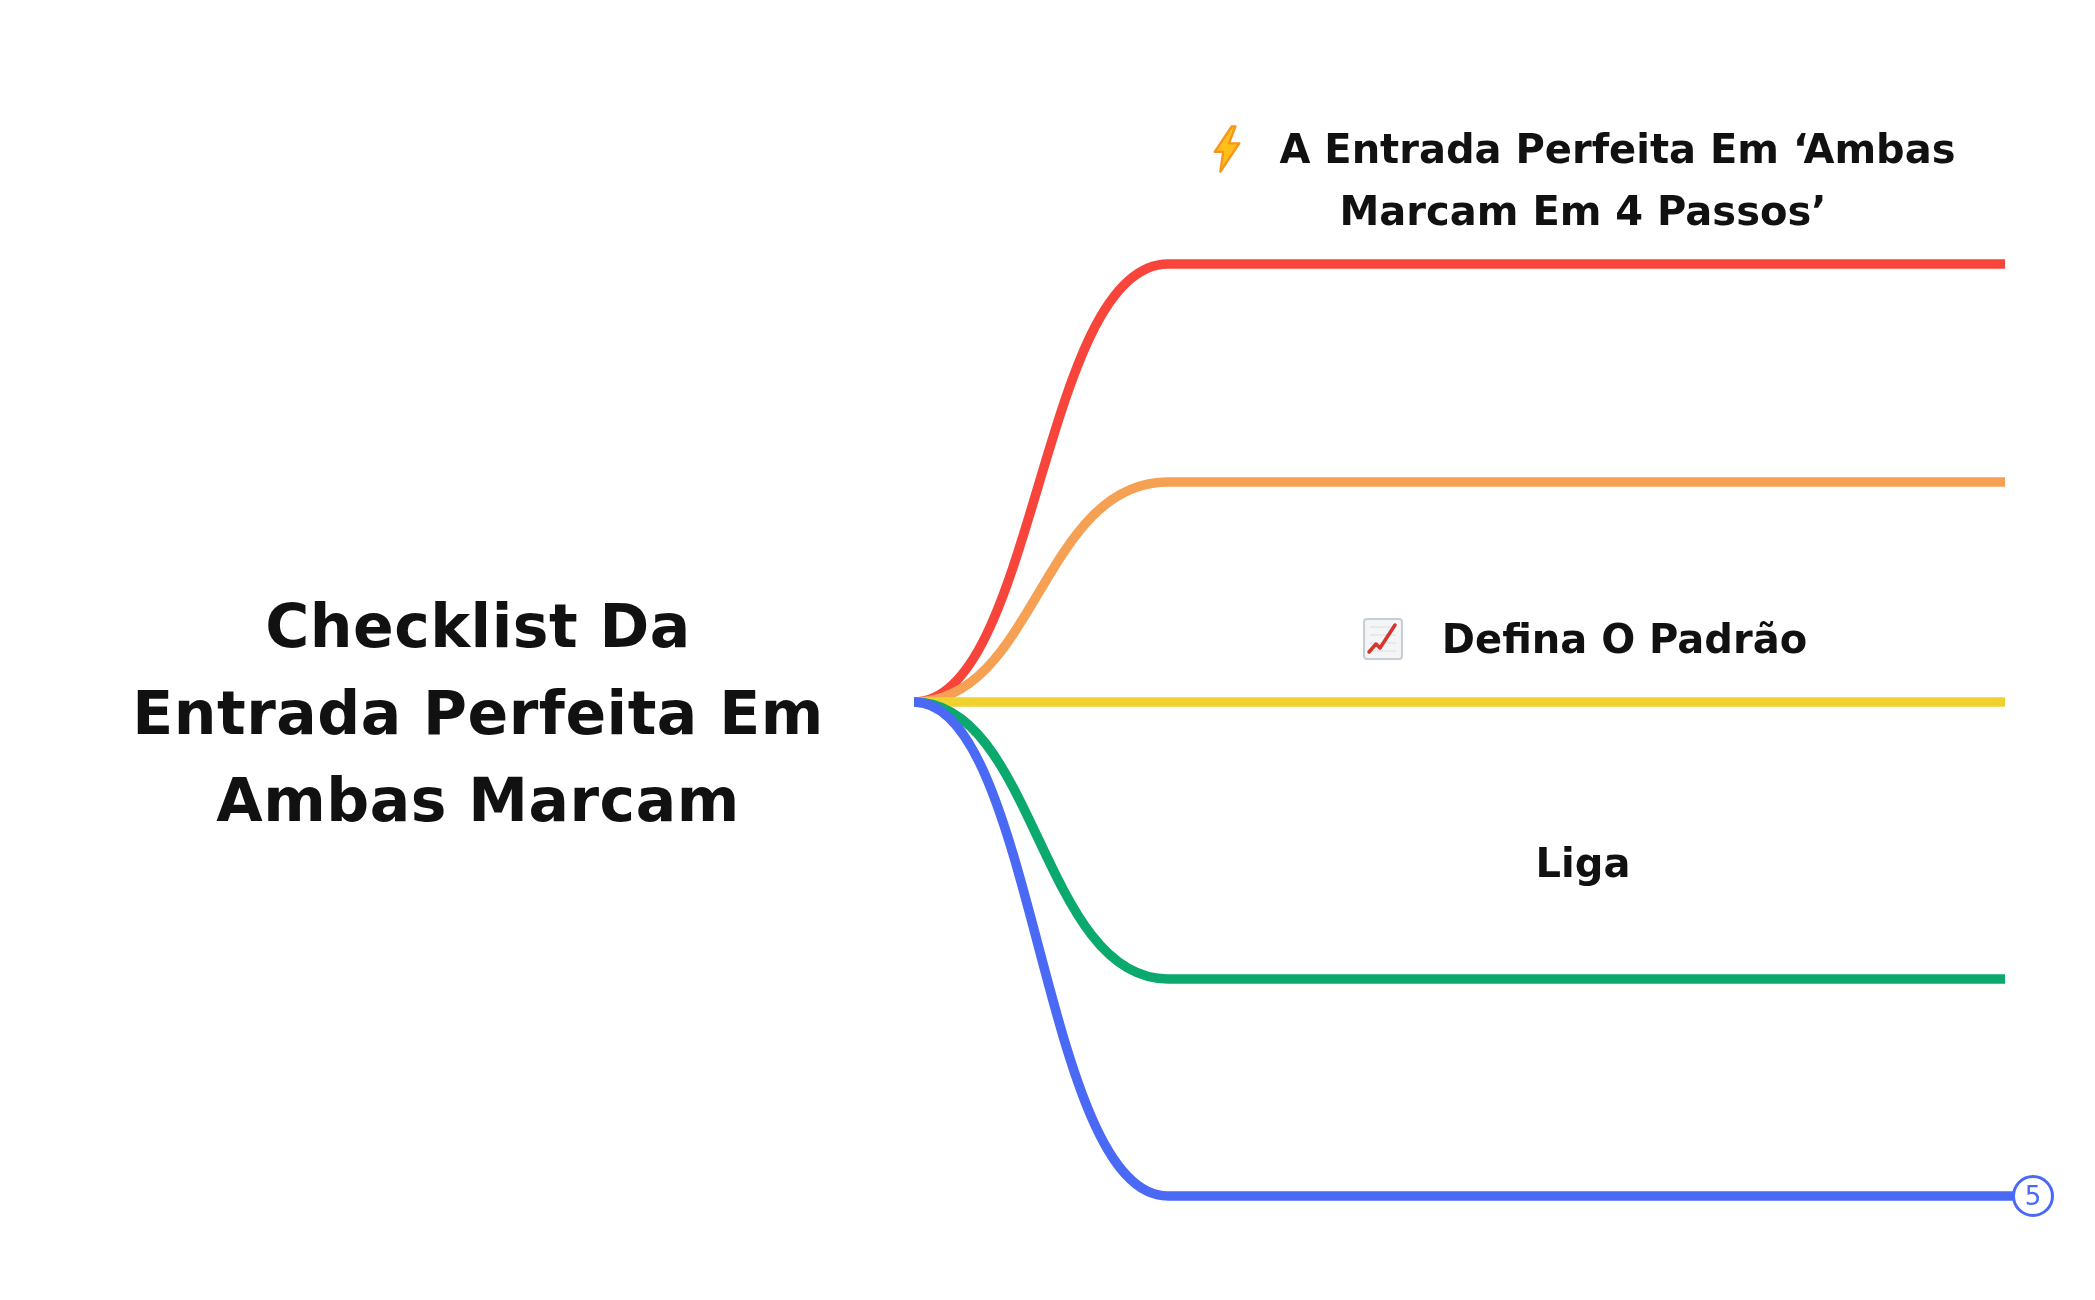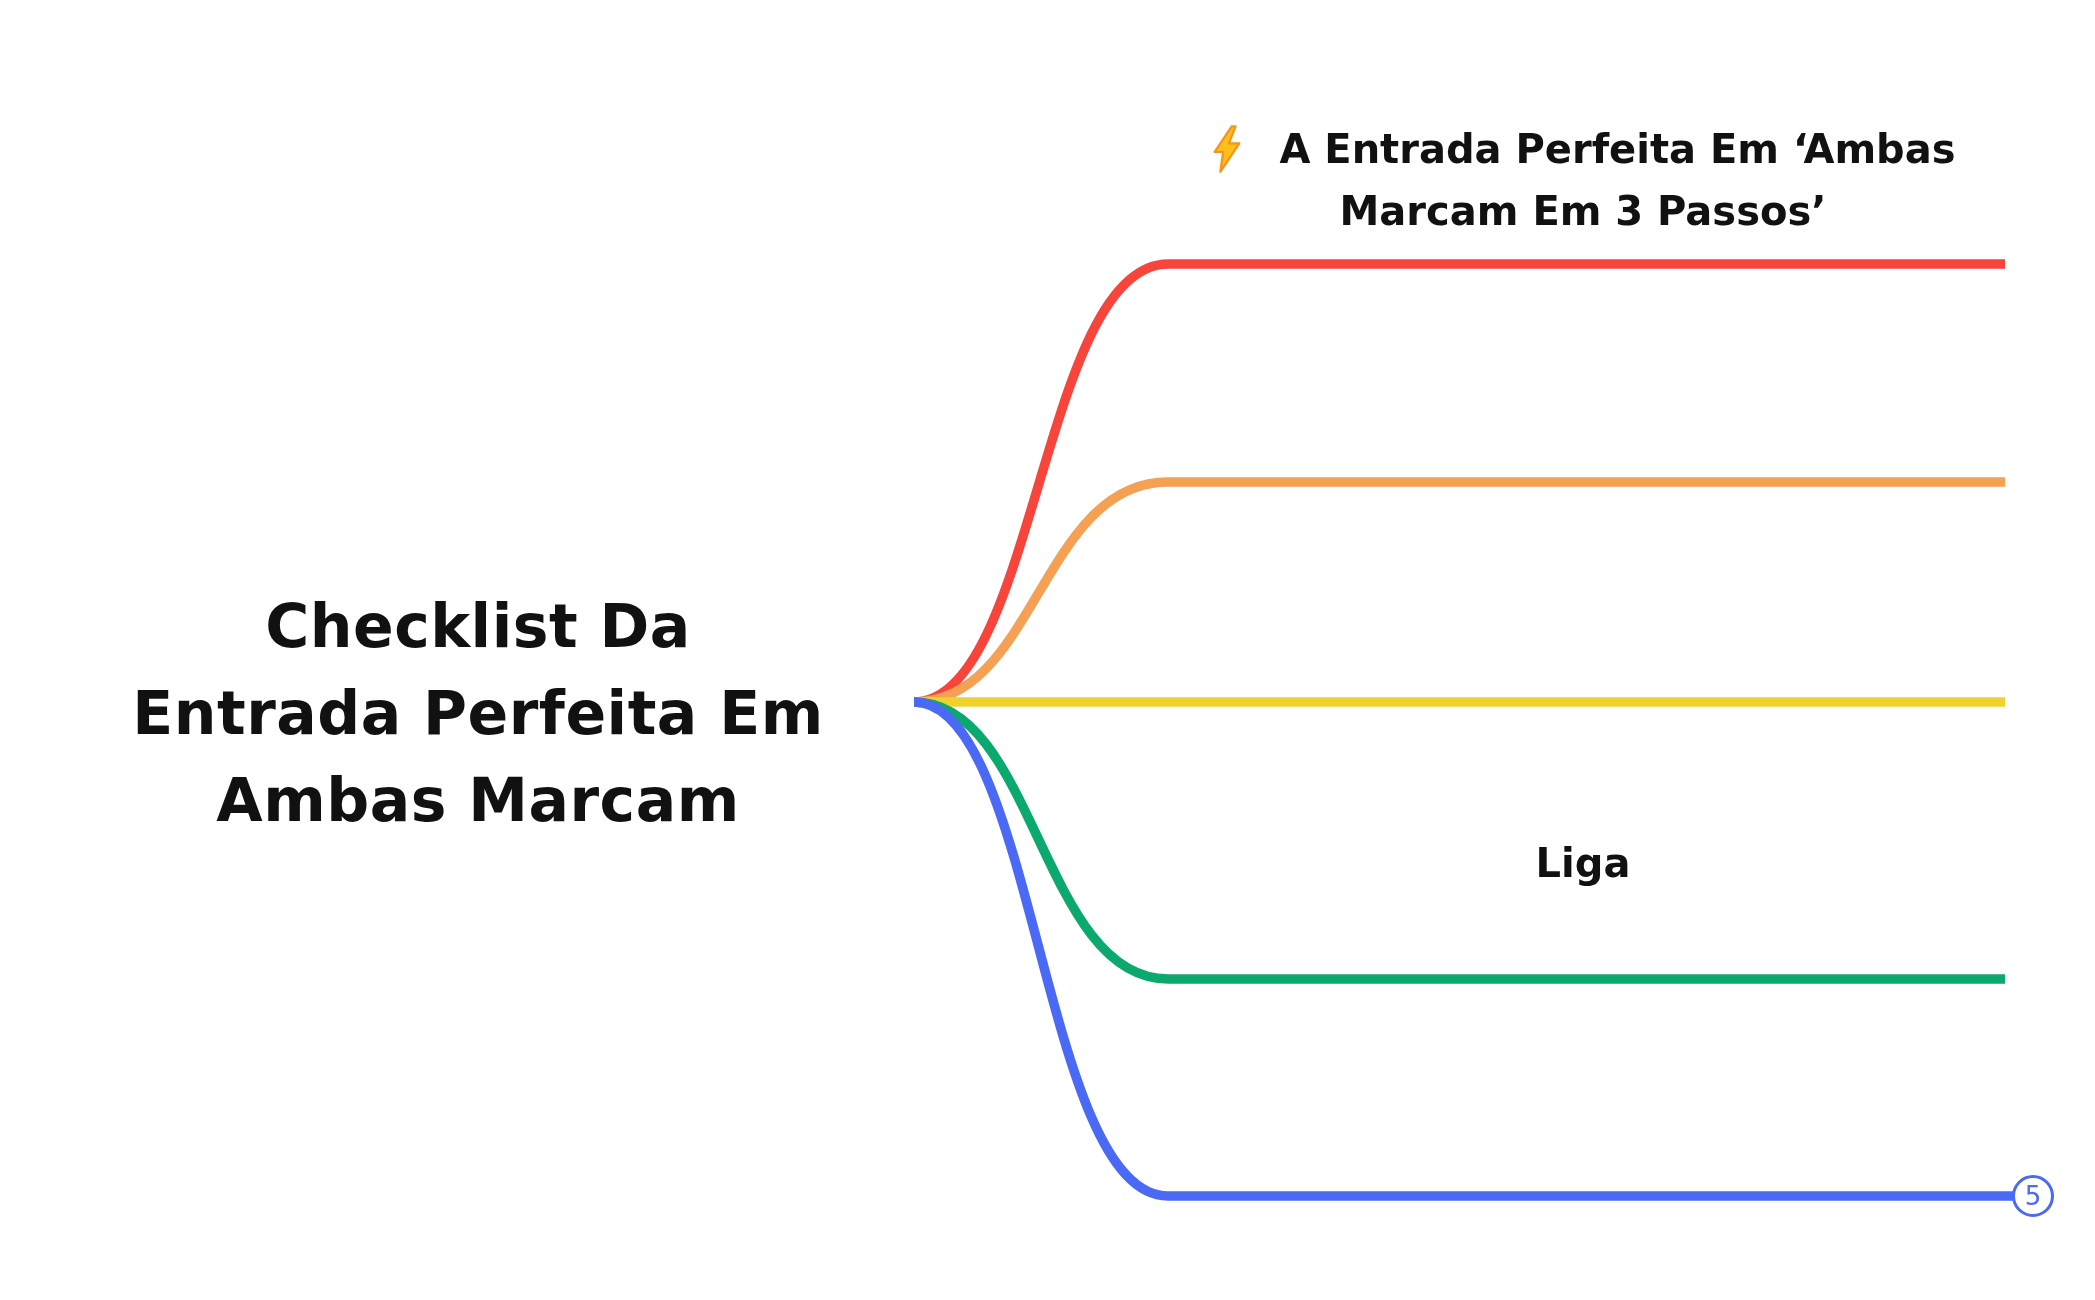--- a/index.html
+++ b/index.html
@@ -96,25 +96,38 @@
   <div class="branch-label" style="top:118px">
     <div class="label-row">
       <span class="emoji">
         <svg width="34" height="52" viewBox="0 0 36 52">
           <path d="M23 2 L5 29 H14 L11 50 L31 20 H20 L27 2 Z" fill="#FFC119" stroke="#F7941D" stroke-width="2.5" stroke-linejoin="round"></path>
         </svg>
       </span>
       <span>A Entrada Perfeita Em ‘Ambas</span>
     </div>
     <div class="label-row">
-      <span>Marcam Em 3 Passos’</span>
+      <span>Marcam Em 4 Passos’</span>
     </div>
   </div>
 
 
+  <div class="branch-label" style="top:608px">
+    <div class="label-row">
+      <span class="emoji">
+        <svg width="48" height="48" viewBox="0 0 48 48">
+          <rect x="5" y="4" width="38" height="40" rx="3" fill="#F4F5F7" stroke="#C8CDD4" stroke-width="2"></rect>
+          <path d="M11 12 H37 M11 20 H37 M11 28 H37 M11 36 H37" stroke="#E2E5EA" stroke-width="1.5"></path>
+          <path d="M10 37 L17 29 L21 33 L36 10" fill="none" stroke="#D6352B" stroke-width="3.5" stroke-linecap="round" stroke-linejoin="round"></path>
+        </svg>
+      </span>
+      <span>Defina O Padrão</span>
+    </div>
+
+  </div>
 
   <div class="branch-label" style="top:832px">
     <div class="label-row">
       <span>Liga</span>
     </div>
   </div>
 
 
   <div class="badge" style="border-color: rgb(74, 106, 245); color: rgb(74, 106, 245);">5</div>
 

